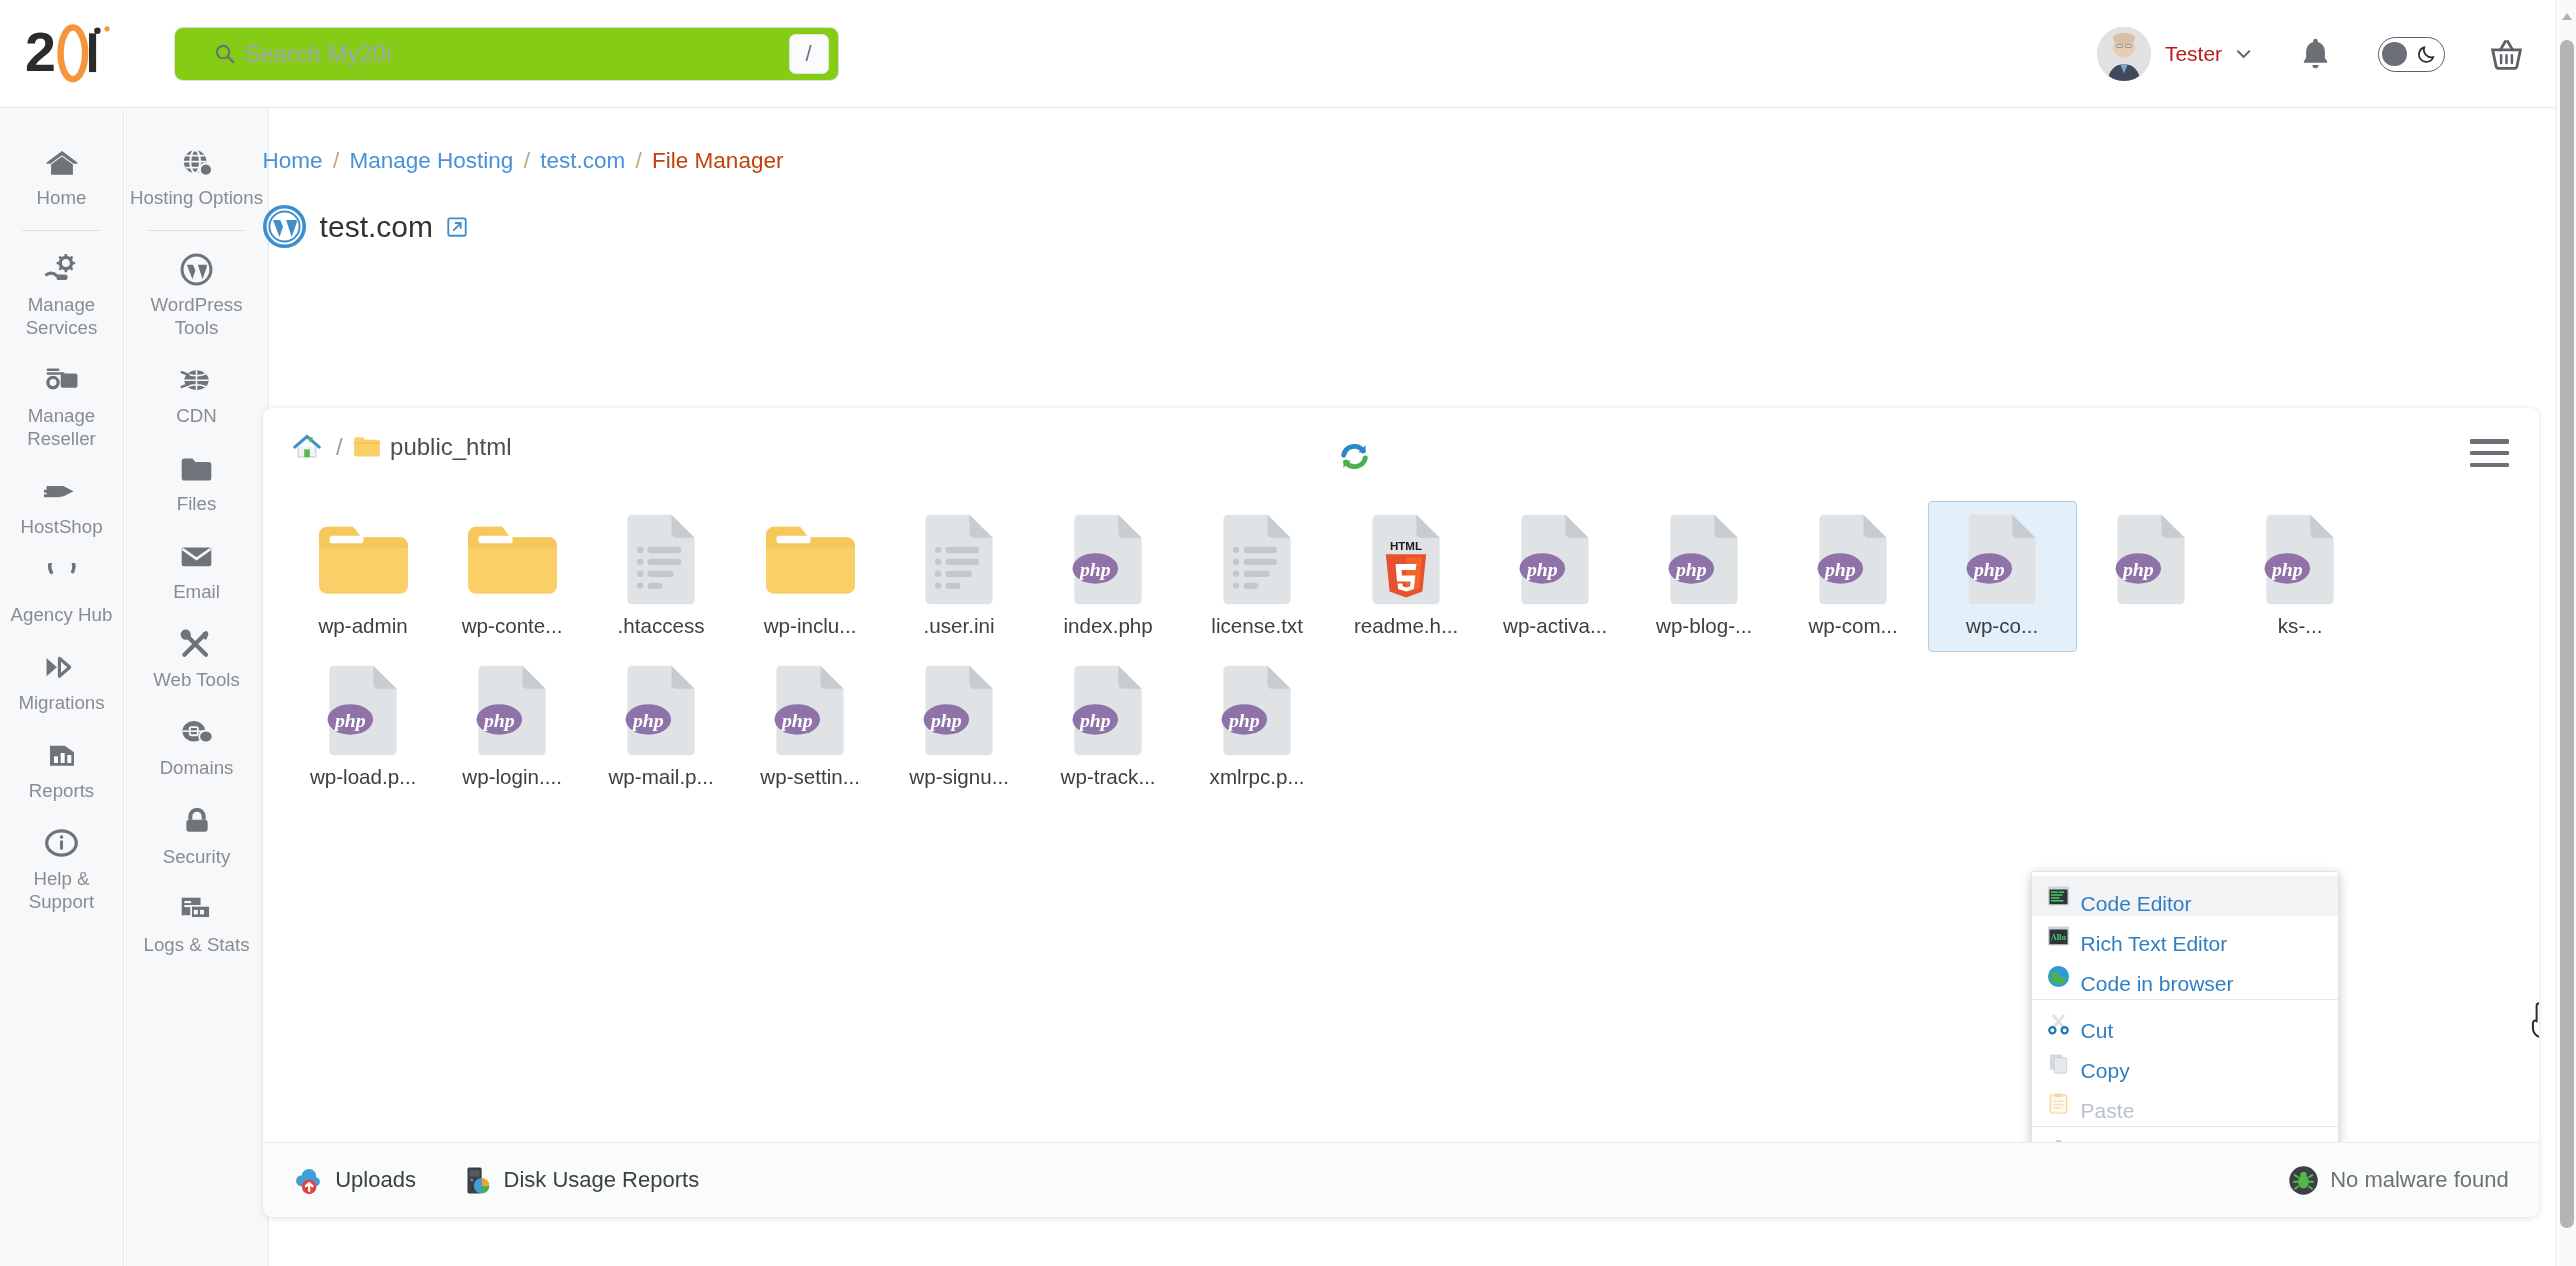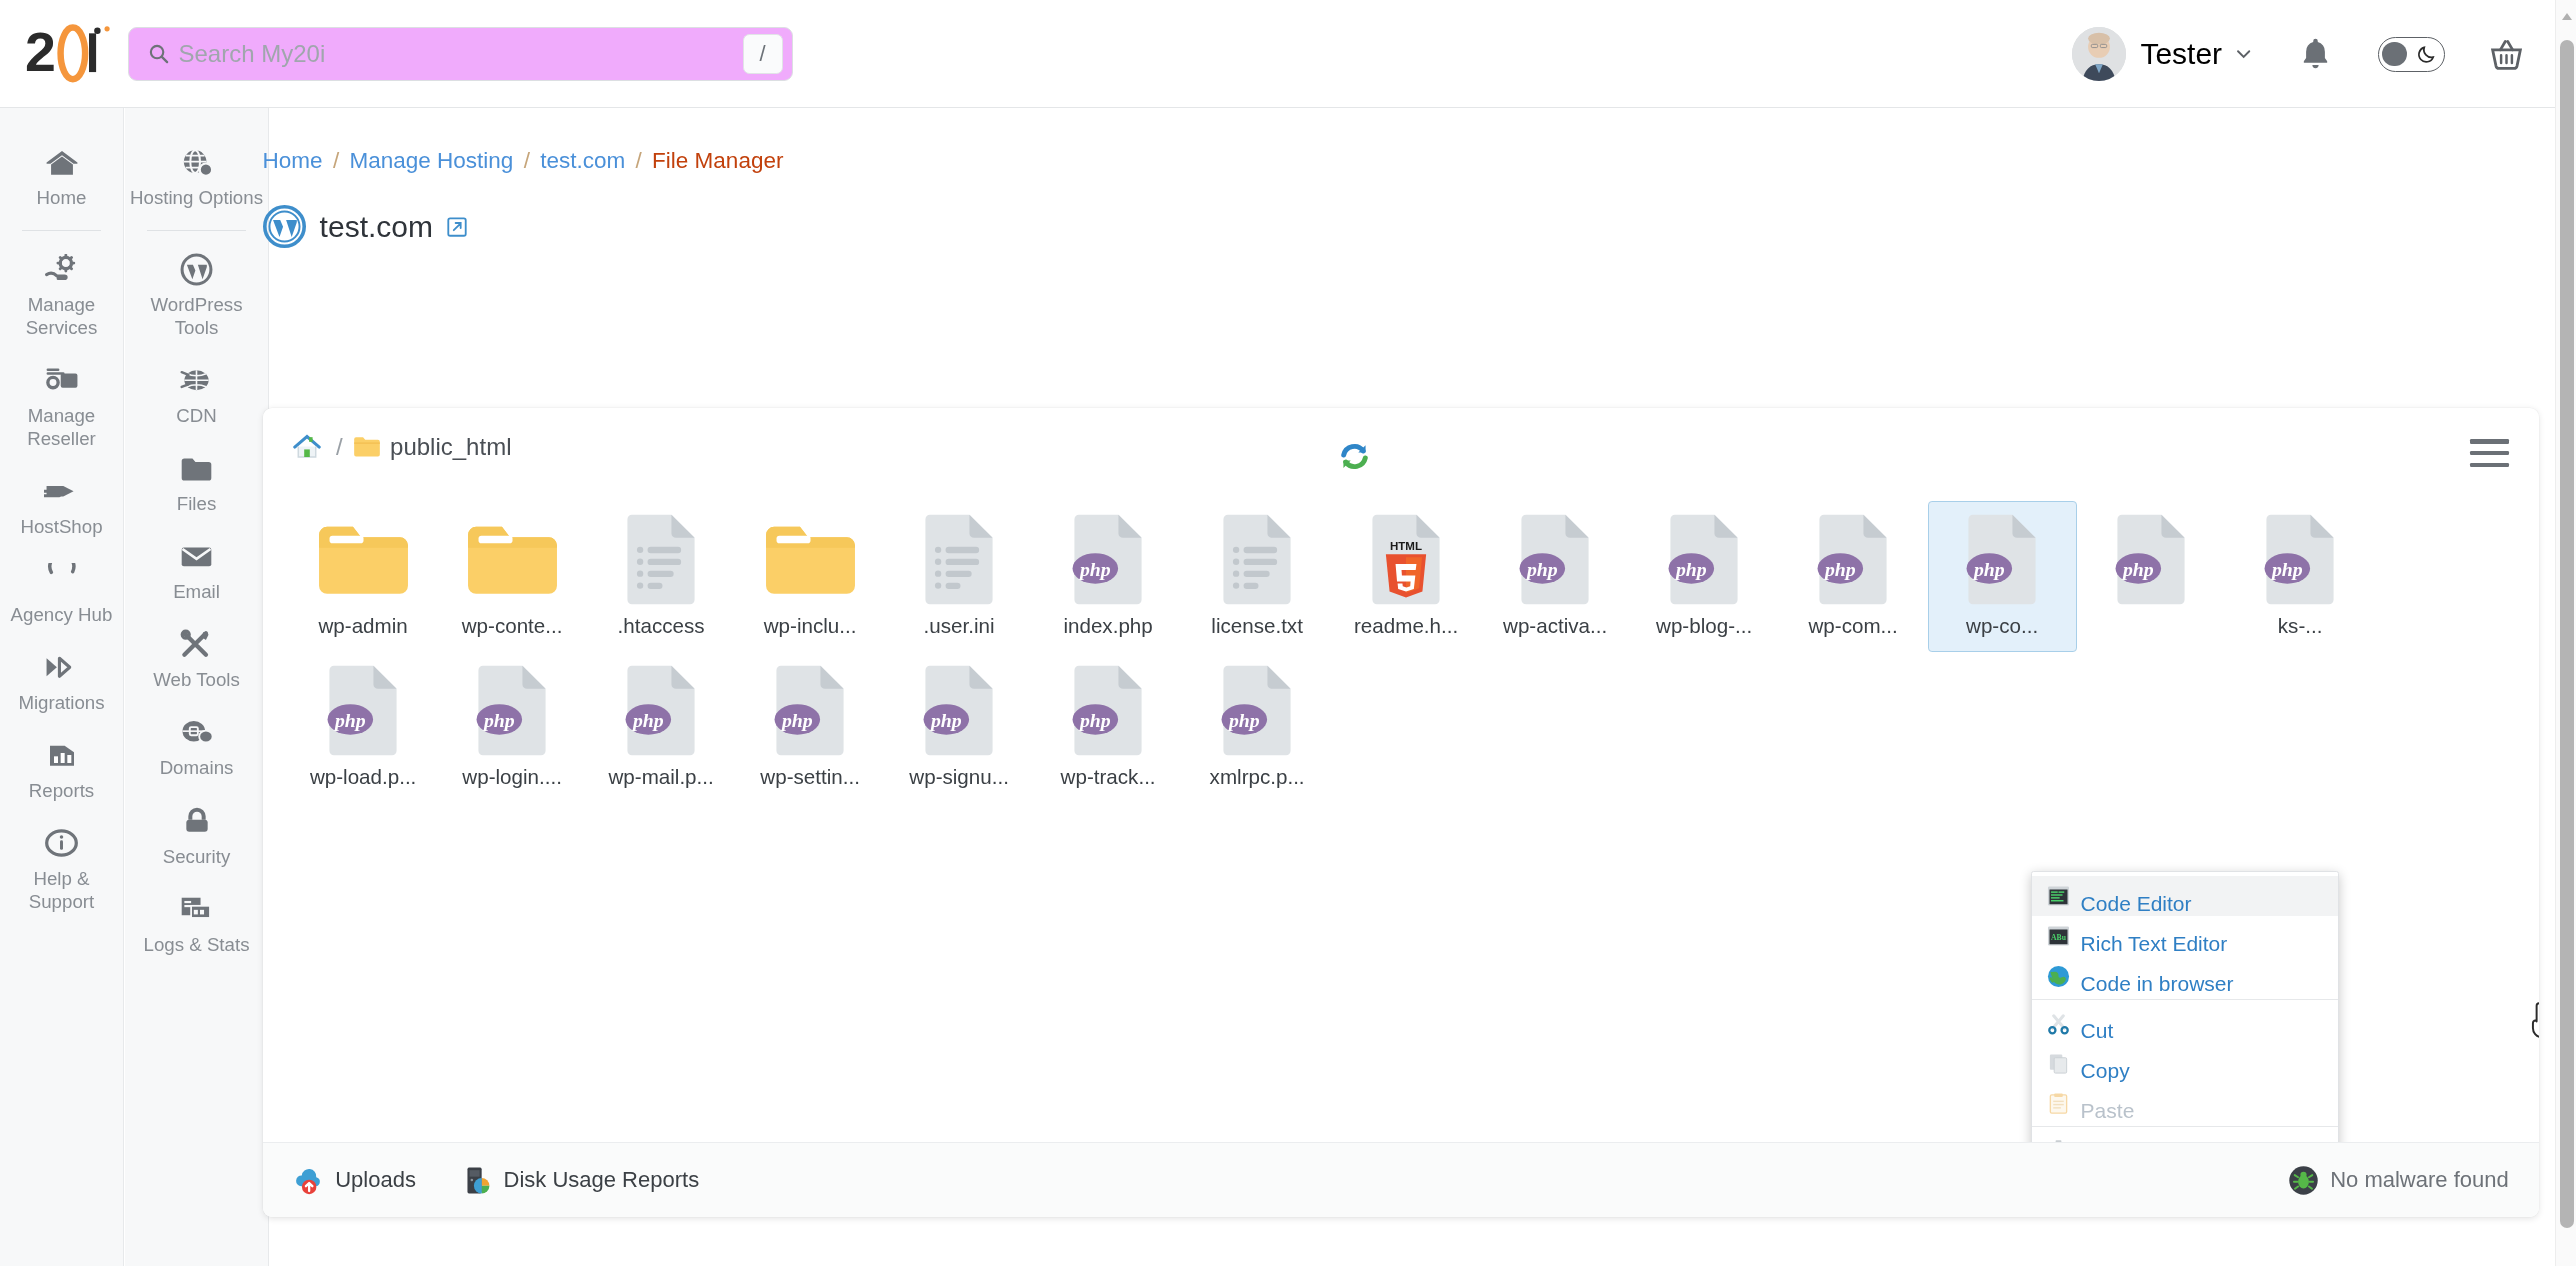--- a/index.html
+++ b/index.html
@@ -14,23 +14,23 @@
   
   .topbar {
     position:absolute; left:0; top:0; width:2555px; height:108px;
     background:#ffffff; border-bottom:0.6px solid #e4e6e8;
     display:flex; align-items:center;
   }
   .logo { margin-left:24.5px; width:103px; height:71px; position:relative; display:flex; align-items:center; }
   .logo svg { display:block; }
 
   .searchwrap {
-    width:665px; height:54px;
-    border:0.6px solid #dcdfe2; border-radius:9px; background:#f0abfc;
-    display:flex; align-items:center; position:relative;
+    margin-left:46px; width:665px; height:54px;
+    border:0.6px solid #dcdfe2; border-radius:9px; background:#84cc16;
+    display:flex; align-items:center; position:relative;padding-left:20px;
   }
   .search-icon { margin-left:18px; width:23px; height:23px; flex:none; }
   .search-input {
     flex:1; border:none; outline:none; background:transparent;
     font-family:"Liberation Sans", sans-serif; font-size:24px; color:#4a4f55;
     margin-left:9px;
   }
   .search-input::placeholder { color:#a0a6ad; }
   .slash-key {
     width:40px; height:40px; margin-right:9px; border:0.6px solid #e1e4e7;
@@ -39,21 +39,21 @@
   }
 
   .top-right {
     position:absolute; right:30px; top:0; height:108px;
     display:flex; align-items:center; gap:0;
   }
   .avatar {
     width:54px; height:54px; border-radius:50%; overflow:hidden;
     background:#d8dadd; flex:none; position:relative;
   }
-  .user-name { font-size:30px; color:#000000; margin-left:14px; }
+  .user-name { font-size:21px; color:#b91c1c; margin-left:14px; }
   .chev { margin-left:11.6px; width:19.3px; height:19.3px; }
   .bell { margin-left:45px; width:35px; height:37px; }
   .darktoggle {
     margin-left:45px; width:67px; height:35px; border:1.3px solid #5d6166;
     border-radius:17.4px; display:flex; align-items:center; position:relative;
     background:#fff;
   }
   .darktoggle .knob {
     width:24.5px; height:24.5px; border-radius:50%; background:#6b7076; margin-left:3.2px;
   }

